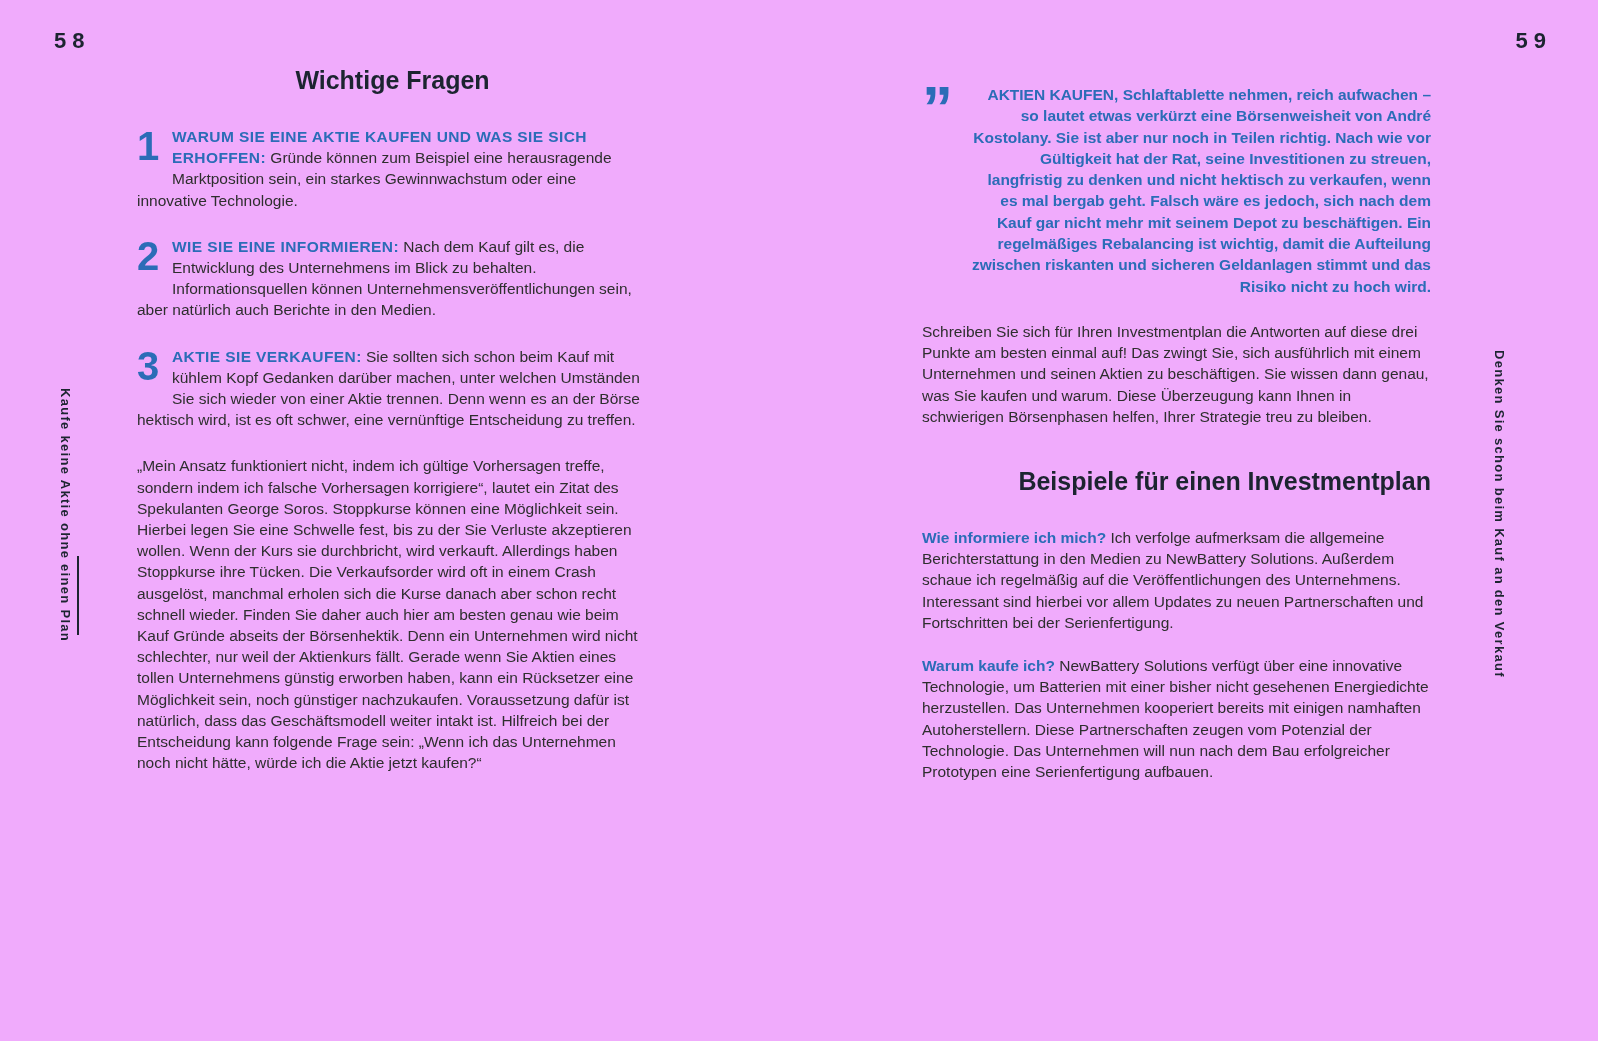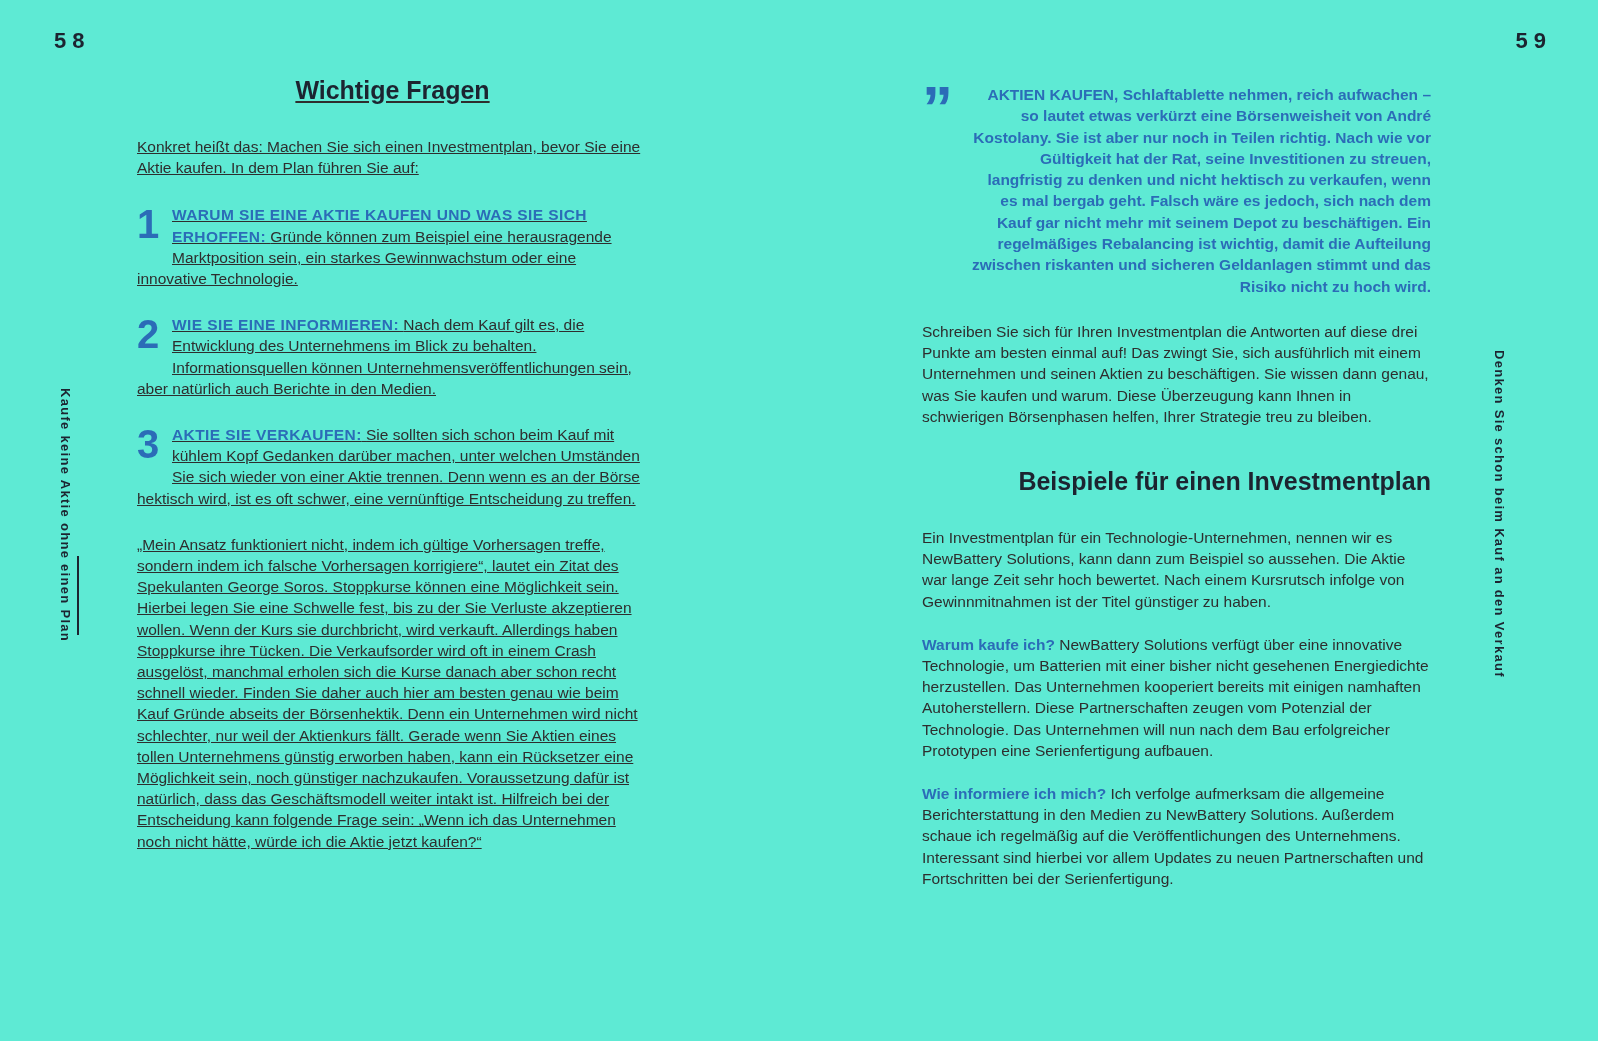--- a/index.html
+++ b/index.html
@@ -1,19 +1,19 @@
 <!DOCTYPE html>
 <html lang="de"><head>
 <meta charset="utf-8">
 <style>
   html,body{margin:0;padding:0;background:#e8e8e8;}
   .spread{
     position:relative;
     width:1598px;height:1041px;
-    background:#5eead4;
+    background:#f0abfc;
     font-family:"Liberation Sans","DejaVu Sans",sans-serif;
     color:#2e2e2e;
     overflow:hidden;
   }
   .page-number{
     position:absolute;top:28px;
     font-size:22px;font-weight:bold;letter-spacing:6px;color:#1c2430;
   }
   .page-number.left{left:54px;}
   .page-number.right{right:46px;margin-left:8px;}
@@ -27,21 +27,21 @@
   }
   .margin-label.left{left:58px;top:388px;}
   .margin-label.right{left:1492px;top:350px;}
   .margin-rule{
     position:absolute;left:77px;top:556px;
     width:2px;height:79px;background:#1c2430;
   }
 
   
   .col{position:absolute;top:0;font-size:15.5px;line-height:21.2px;}
-  .col.left-col{left:137px;width:511px;top:72px;text-decoration:underline;}
+  .col.left-col{left:137px;width:511px;top:62px;}
   .col.right-col{left:922px;width:509px;top:84px;}
 
   .article-title{
     text-align:center;
     font-size:25px;line-height:36px;font-weight:bold;color:#1c2430;
     margin:0 0 28px 0;
   }
   .para{margin:0 0 22px 0;}
   .intro{margin-bottom:26px;}
 
@@ -93,21 +93,20 @@
   <div class="margin-rule"></div>
 
   <div class="margin-label right">Denken Sie schon beim Kauf an den Verkauf</div>
 
   <div class="col left-col">
 
     <h1 class="article-title">
       <span>Wichtige Fragen</span><br>
     </h1>
 
-    <p class="para intro">Konkret heißt das: Machen Sie sich einen Investmentplan, bevor Sie eine Aktie kaufen. In dem Plan führen Sie auf:</p>
 
     <div class="numbered-item clearfix">
       <span class="item-number">1</span>
       <span class="item-lead">WARUM SIE EINE AKTIE KAUFEN UND WAS SIE SICH ERHOFFEN:</span>
       <span class="item-text">Gründe können zum Beispiel eine herausragende Marktposition sein, ein starkes Gewinnwachstum oder eine innovative Technologie.</span>
     </div>
 
     <div class="numbered-item clearfix">
       <span class="item-number">2</span>
       <span class="item-lead">WIE SIE EINE INFORMIEREN:</span>
@@ -127,26 +126,25 @@
 
     <div class="quote-block">
       <span class="quote-icon">”</span>
       <span class="quote-text">AKTIEN KAUFEN, Schlaftablette nehmen, reich aufwachen – so lautet etwas verkürzt eine Börsenweisheit von André Kostolany. Sie ist aber nur noch in Teilen richtig. Nach wie vor Gültigkeit hat der Rat, seine Investitionen zu streuen, langfristig zu denken und nicht hektisch zu verkaufen, wenn es mal bergab geht. Falsch wäre es jedoch, sich nach dem Kauf gar nicht mehr mit seinem Depot zu beschäftigen. Ein regelmäßiges Rebalancing ist wichtig, damit die Aufteilung zwischen riskanten und sicheren Geldanlagen stimmt und das Risiko nicht zu hoch wird.</span>
     </div>
 
     <p class="para">Schreiben Sie sich für Ihren Investmentplan die Antworten auf diese drei Punkte am besten einmal auf! Das zwingt Sie, sich ausführlich mit einem Unternehmen und seinen Aktien zu beschäftigen. Sie wissen dann genau, was Sie kaufen und warum. Diese Überzeugung kann Ihnen in schwierigen Börsenphasen helfen, Ihrer Strategie treu zu bleiben.</p>
 
     <h2 class="section-title">Beispiele für einen Investmentplan</h2>
 
-    <p class="para">Ein Investmentplan für ein Technologie-Unternehmen, nennen wir es NewBattery Solutions, kann dann zum Beispiel so aussehen. Die Aktie war lange Zeit sehr hoch bewertet. Nach einem Kursrutsch infolge von Gewinnmitnahmen ist der Titel günstiger zu haben.</p>
+
+    <p class="para">
+      <span class="qa-lead">Wie informiere ich mich?</span>
+      <span class="qa-text">Ich verfolge aufmerksam die allgemeine Berichterstattung in den Medien zu NewBattery Solutions. Außerdem schaue ich regelmäßig auf die Veröffentlichungen des Unternehmens. Interessant sind hierbei vor allem Updates zu neuen Partnerschaften und Fortschritten bei der Serienfertigung.</span>
+    </p>
 
     <p class="para">
       <span class="qa-lead">Warum kaufe ich?</span>
       <span class="qa-text">NewBattery Solutions verfügt über eine innovative Technologie, um Batterien mit einer bisher nicht gesehenen Energiedichte herzustellen. Das Unternehmen kooperiert bereits mit einigen namhaften Autoherstellern. Diese Partnerschaften zeugen vom Potenzial der Technologie. Das Unternehmen will nun nach dem Bau erfolgreicher Prototypen eine Serienfertigung aufbauen.</span>
-    </p>
-
-    <p class="para">
-      <span class="qa-lead">Wie informiere ich mich?</span>
-      <span class="qa-text">Ich verfolge aufmerksam die allgemeine Berichterstattung in den Medien zu NewBattery Solutions. Außerdem schaue ich regelmäßig auf die Veröffentlichungen des Unternehmens. Interessant sind hierbei vor allem Updates zu neuen Partnerschaften und Fortschritten bei der Serienfertigung.</span>
     </p>
   </div>
 
 </div>
 
 </body></html>

